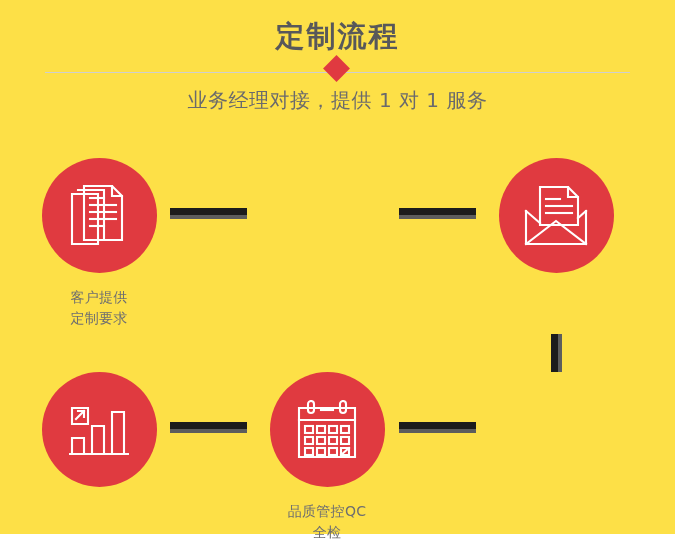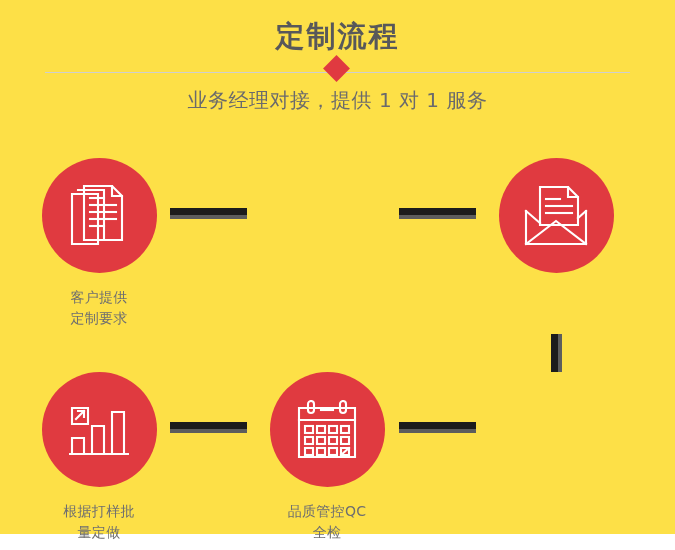--- a/index.html
+++ b/index.html
@@ -241,22 +241,20 @@
             <path d="M3 8 H19 V24 H3 Z"></path>
             <path d="M7 19 L15 11"></path>
             <path d="M9 11 H15 V17"></path>
             <path d="M3 38 H15 V54 H3 Z"></path>
             <path d="M23 26 H35 V54 H23 Z"></path>
             <path d="M43 12 H55 V54 H43 Z"></path>
             <path d="M0 54 H59"></path>
           </svg>
         </span>
       </div>
-      <div class="caption">根据打样批
-量定做</div>
     </div>
 
     <div class="node node-r2 node-c2">
       <div class="circle">
         <span>
           <svg width="62" height="60" viewBox="0 0 62 60" fill="none" stroke="#ffffff" stroke-width="2.1" stroke-linecap="square" stroke-linejoin="miter">
             <path d="M3 8 H59 V57 H3 Z"></path>
             <path d="M3 20 H59"></path>
             <rect x="12" y="1" width="6" height="12" rx="3"></rect>
             <rect x="44" y="1" width="6" height="12" rx="3"></rect>

